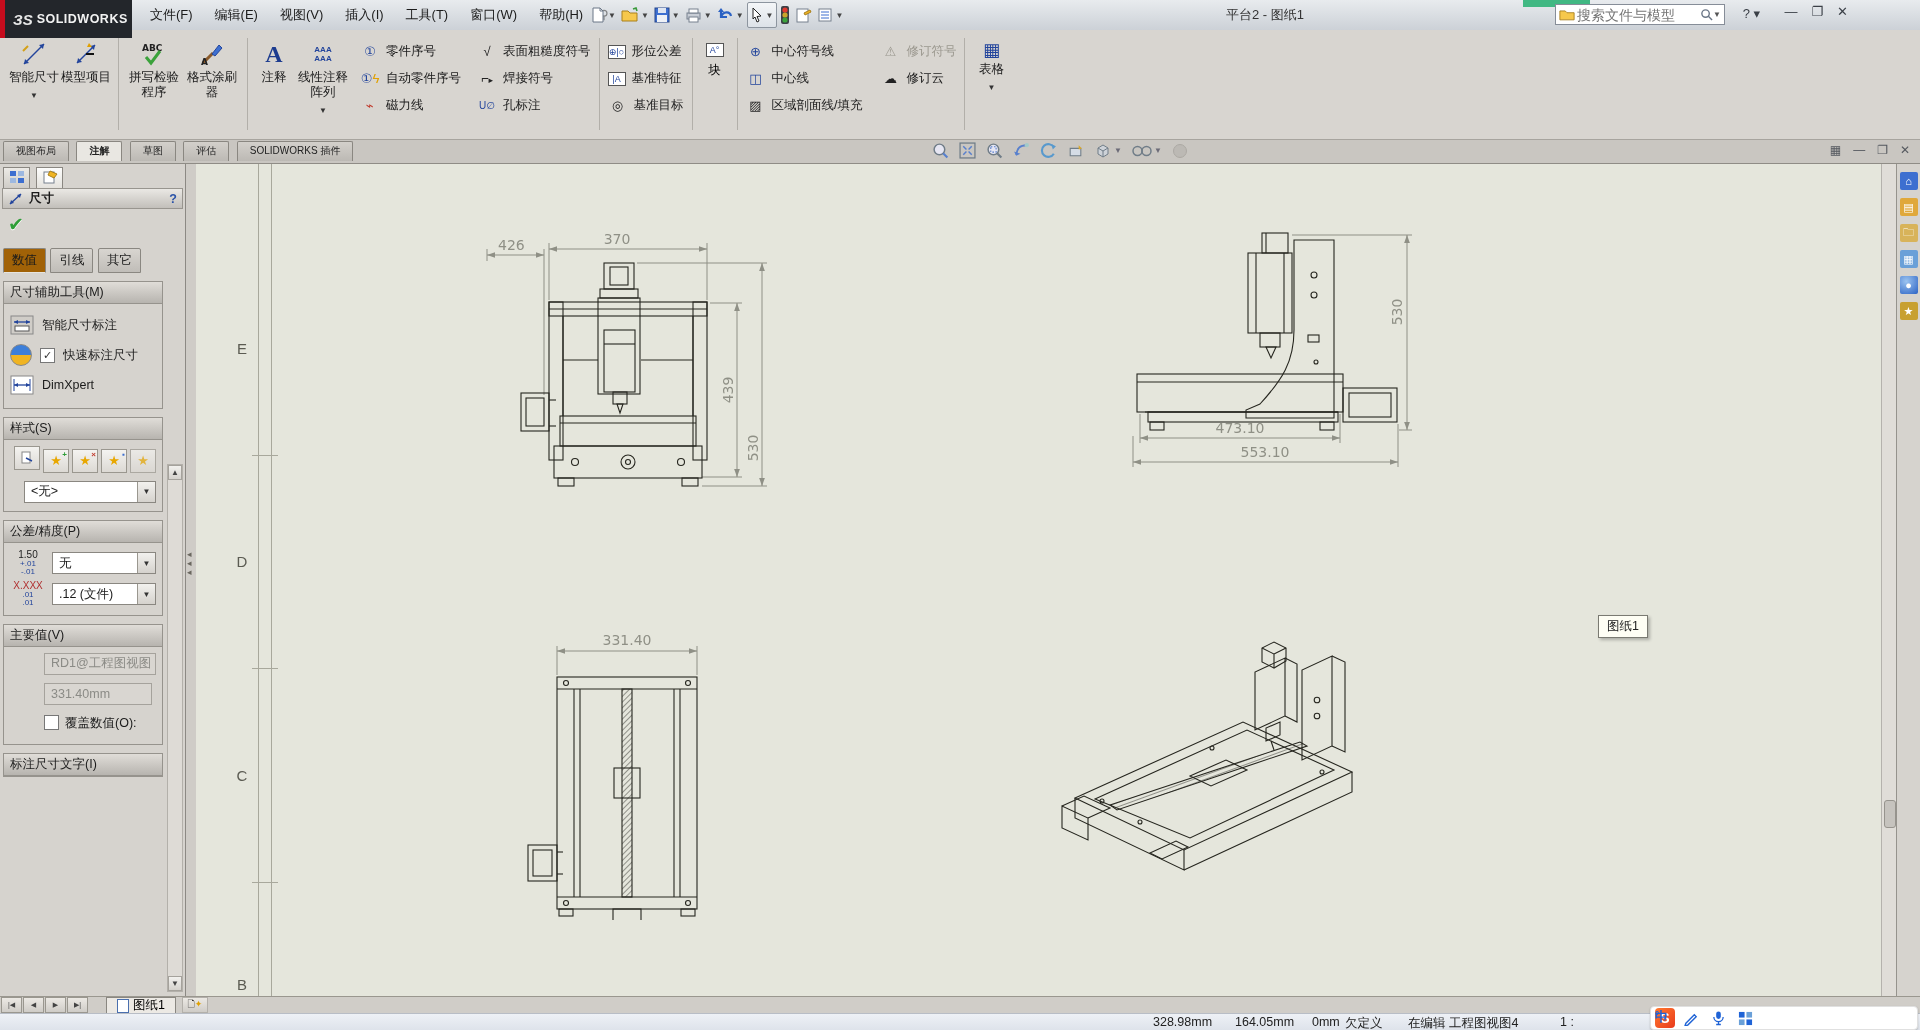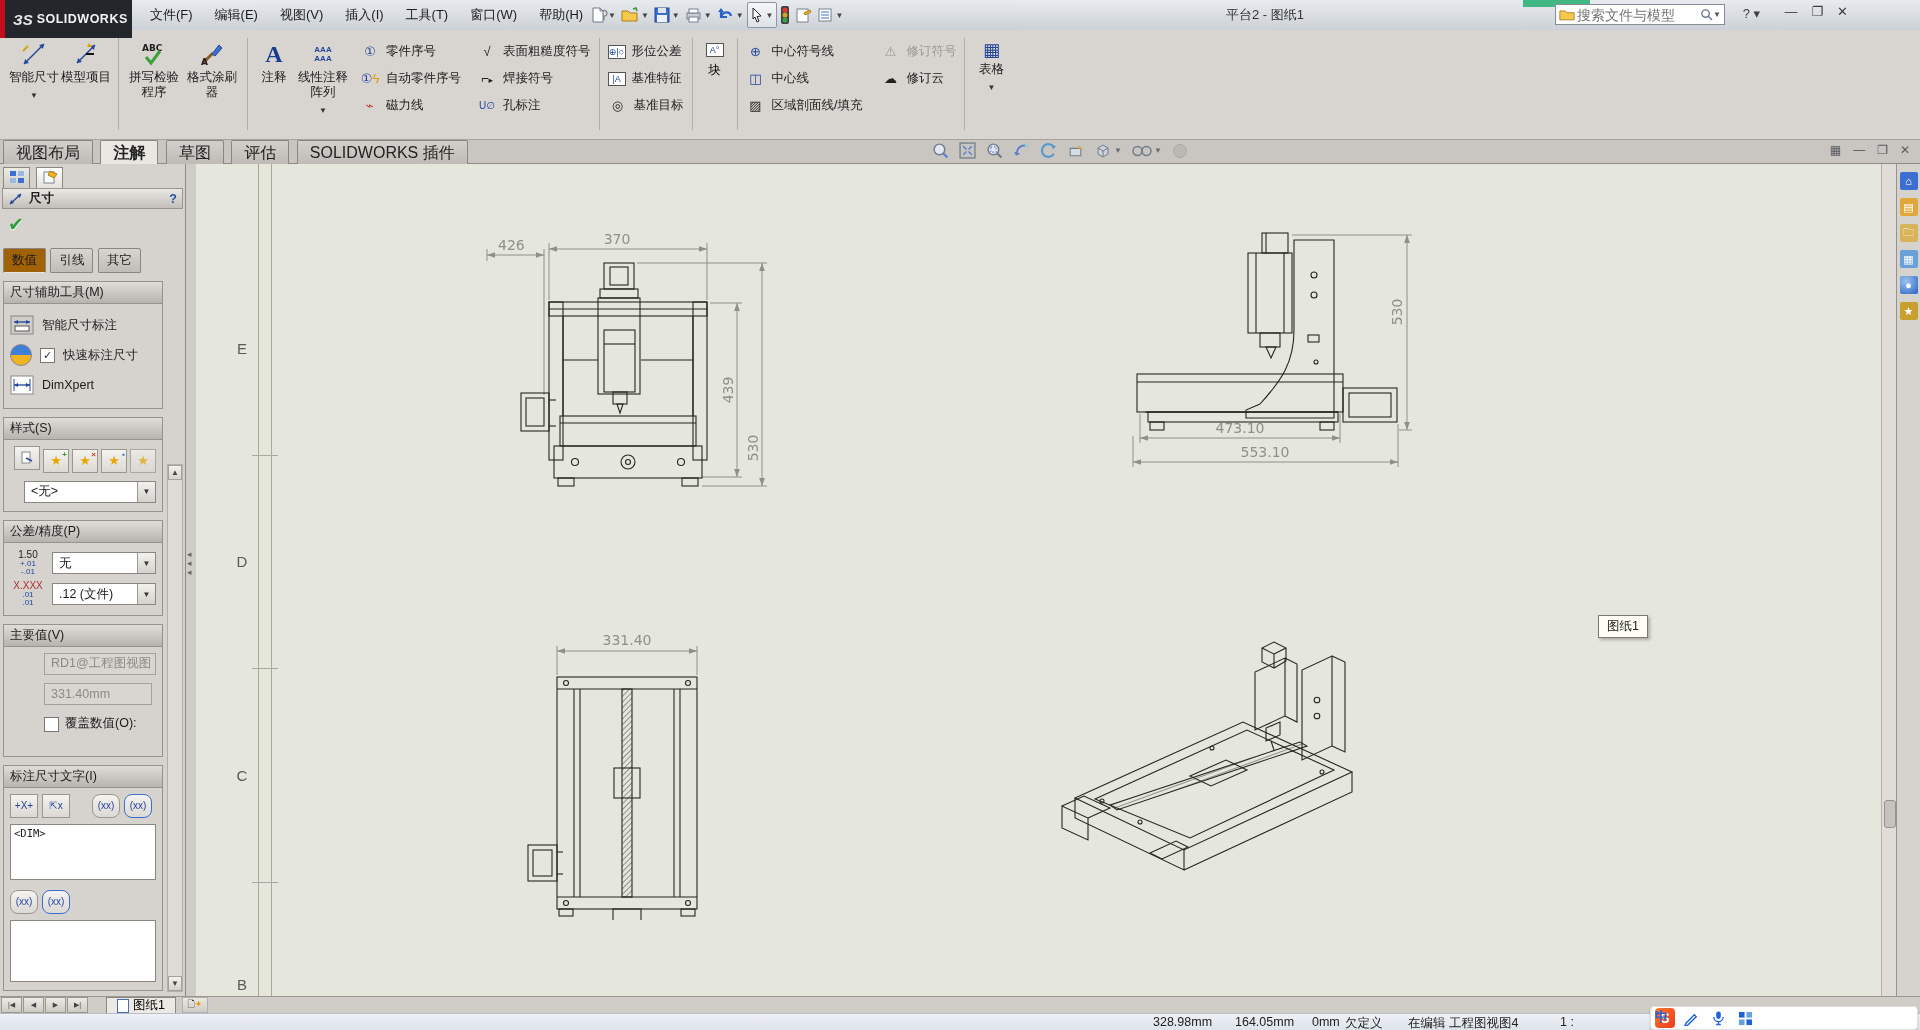--- a/index.html
+++ b/index.html
@@ -30,21 +30,21 @@
   .bigbtn .bicon{height:32px;display:flex;align-items:center;justify-content:center;}
   .bigbtn .bdd{font-size:8px;color:#333;margin-top:3px;}
   .rcol{display:flex;flex-direction:column;margin:0 2px;}
   .rrow{display:flex;align-items:center;height:27px;gap:6px;font-size:12.5px;color:#1b1b1b;white-space:nowrap;}
   .rrow.dis{color:#9b988f;}
   .ric{width:20px;text-align:center;font-size:13px;color:#23459c;flex:none;}
   .ric.sym{color:#222;}
   .boxic{display:inline-block;border:1px solid #555;font-size:9px;line-height:12px;width:16px;text-align:center;color:#23459c;background:#fff;}
   
   #tabrow{position:absolute;left:0;top:140px;width:1920px;height:24px;background:#c9c6c1;border-bottom:1px solid #8f8c86;box-sizing:border-box;}
-  .dtab{display:inline-block;margin-left:3px;margin-top:0;padding:2px 12px 3px;font-size:16px;color:#222;background:linear-gradient(#d3d0cb,#bcb9b4);border:1px solid #8a8781;border-bottom:none;border-radius:2px 2px 0 0;}
+  .dtab{display:inline-block;margin-left:3px;margin-top:0;padding:2px 12px 3px;font-size:10px;color:#222;background:linear-gradient(#d3d0cb,#bcb9b4);border:1px solid #8a8781;border-bottom:none;border-radius:2px 2px 0 0;}
   .dtab.active{background:#e9e7e2;font-weight:bold;}
   #hud{position:absolute;left:932px;top:2px;display:flex;align-items:center;gap:10px;}
   .hudic{opacity:.8;display:flex;align-items:center;gap:2px;}
   .hud-dd{font-size:8px;color:#556;}
   #viewwinbtns{position:absolute;right:10px;top:3px;display:flex;gap:12px;color:#55595f;font-size:12px;}
   
   #panel{position:absolute;left:0;top:164px;width:186px;height:832px;background:#d6d3ce;border-right:1px solid #8c8984;box-sizing:border-box;font-size:12.5px;color:#1b1b1b;}
   .ptab{display:inline-block;width:27px;height:21px;border:1px solid #8a8781;border-bottom:none;background:linear-gradient(#eceae6,#cfccc7);margin-left:3px;text-align:center;padding-top:2px;box-sizing:border-box;}
   #phead{margin:0 2px;height:21px;background:linear-gradient(#eae8e4,#c2bfba);border:1px solid #98958f;display:flex;align-items:center;padding:0 5px;gap:5px;box-sizing:border-box;}
   #phead .t{font-weight:bold;flex:1;}
@@ -523,39 +523,29 @@
           </div>
       </div>
     </div>
   </div>
 
   <div class="grp">
     <div class="ghead">主要值(V)</div>
     <div class="gbody">
       <div class="dis-in" style="margin-left:34px;">RD1@工程图视图</div>
       <div class="dis-in" style="margin-left:34px;margin-top:8px;width:100px;">331.40mm</div>
-      <div style="margin:10px 0 16px 34px;display:flex;align-items:flex-end;gap:6px;">
+      <div style="margin:10px 0 4px 34px;display:flex;align-items:flex-start;gap:6px;">
         <span class="cb"></span>
         <span>覆盖数值(O):</span>
       </div>
     </div>
   </div>
 
   <div class="grp">
     <div class="ghead">标注尺寸文字(I)</div>
-    <div class="gbody">
-      <div>
-        <span class="icbtn">+X+</span><span class="icbtn">⇱x</span><span style="display:inline-block;width:18px;"></span><span class="icbtn rnd">(xx)</span><span class="icbtn rnd" style="border-color:#3d6fd0;">(xx)</span>
-      </div>
-      <div class="dimtextarea">&lt;DIM&gt;</div>
-      <div style="margin-top:10px;">
-        <span class="icbtn rnd">(xx)</span><span class="icbtn rnd" style="border-color:#3d6fd0;">(xx)</span>
-      </div>
-      <div class="dimtextarea" style="height:56px;"></div>
-    </div>
   </div>
 
   <div id="pscroll">
     <div class="ar" style="top:0;">▲</div>
     <div class="ar" style="bottom:0;">▼</div>
   </div>
 </div>
 
 <div id="splitter">
   <div class="grip">◂<br>◂<br>◂</div>

